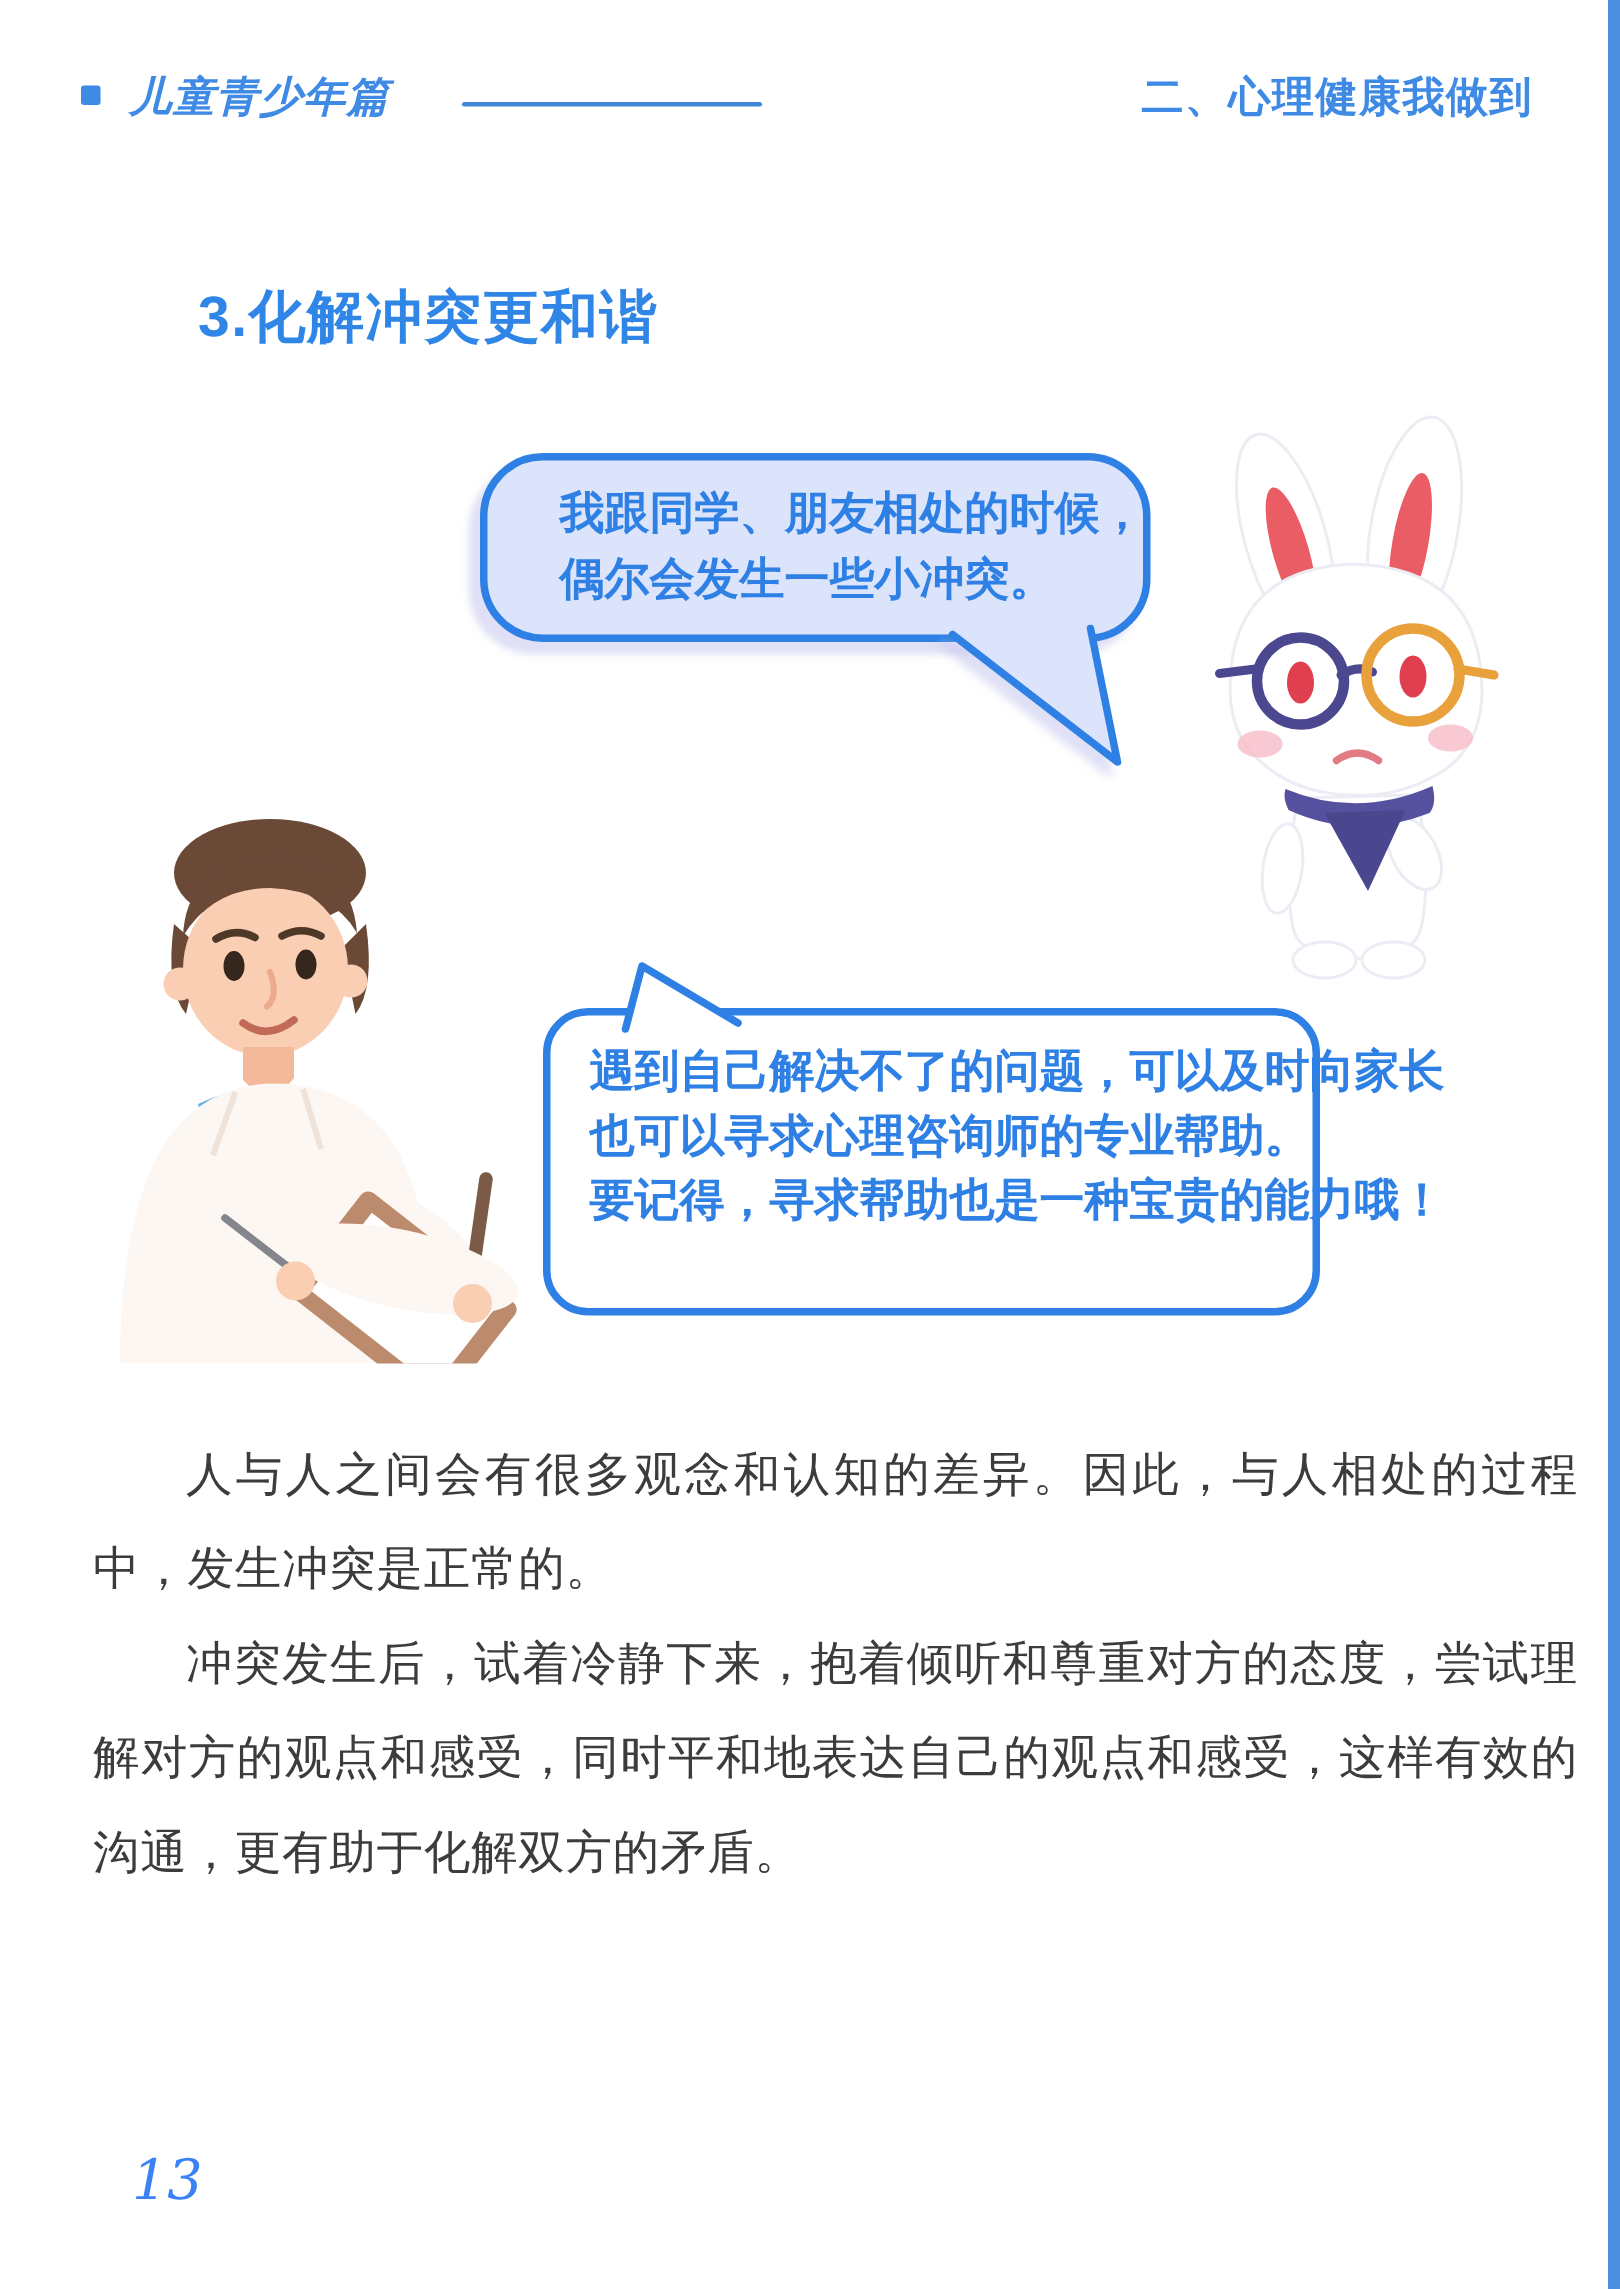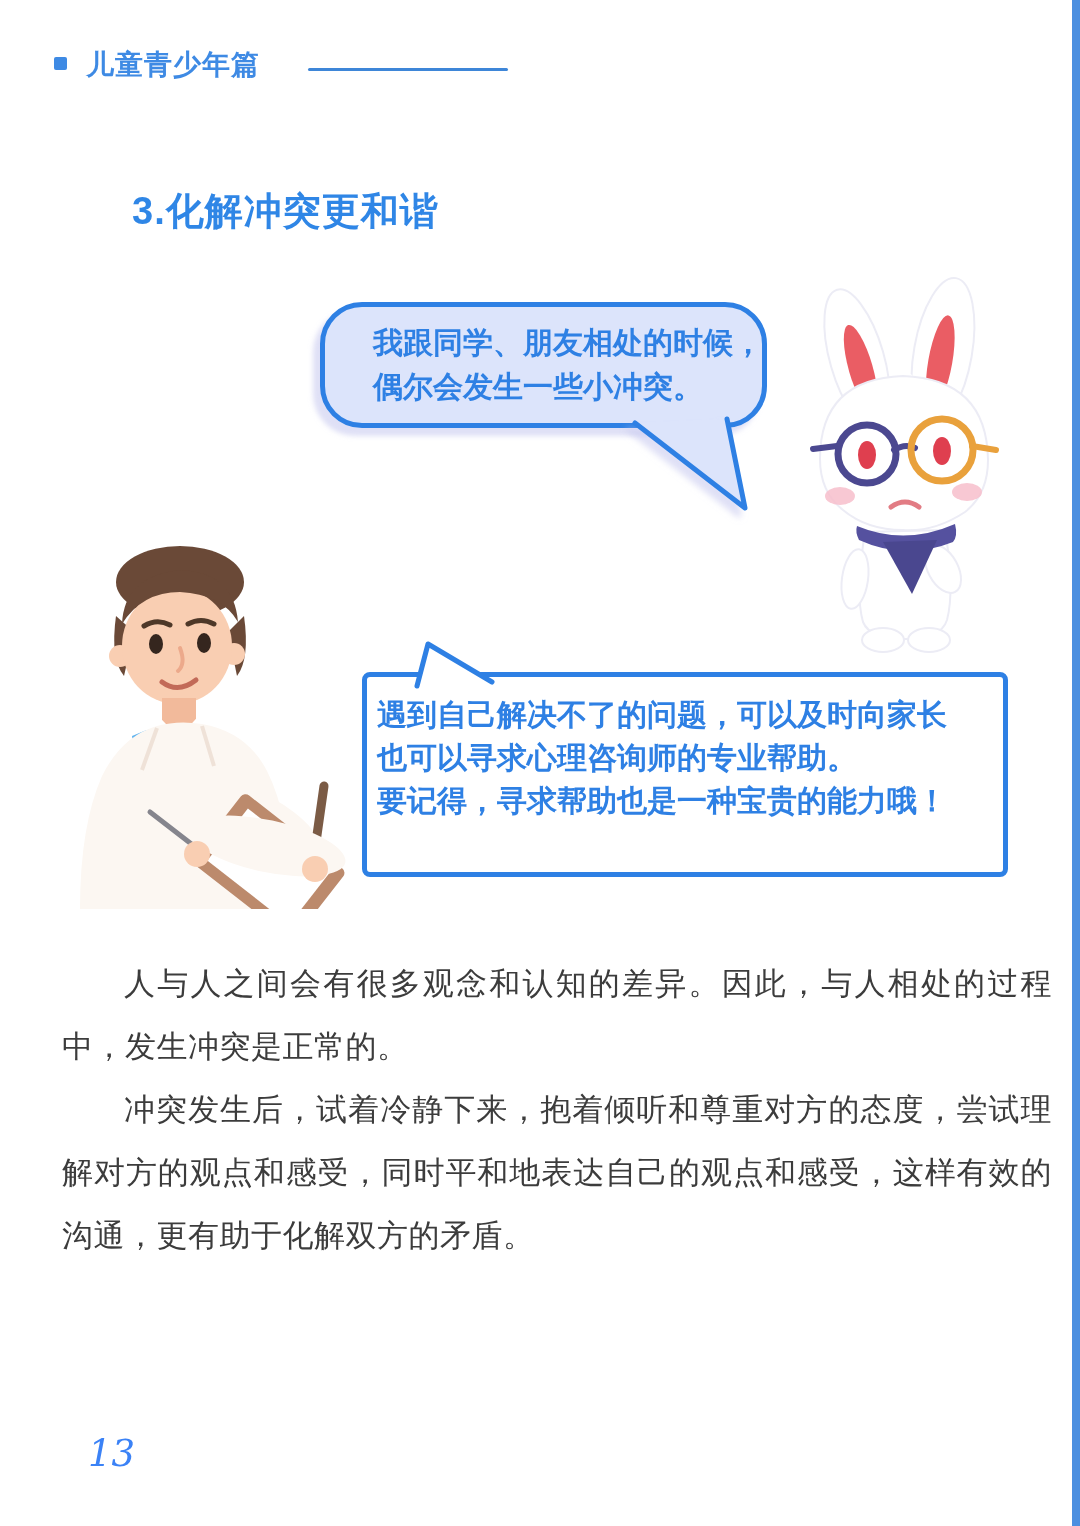--- a/index.html
+++ b/index.html
@@ -6,42 +6,42 @@
   body { font-family:"Liberation Sans","DejaVu Sans",sans-serif; }
   .page {
     position:relative; width:1080px; height:1526px;
     background:#ffffff; overflow:hidden;
   }
   
   .edge-bar { position:absolute; right:0; top:0; width:8px; height:100%; background:#4c8fe0; }
 
   
   .hdr-bullet { position:absolute; left:54px; top:57px; width:13px; height:13px; border-radius:2px; background:#3e8ae4; }
-  .hdr-left { position:absolute; left:86px; top:46px; font-size:28px; font-weight:700; color:#3e8ae4; letter-spacing:1px; }
+  .hdr-left { position:absolute; left:86px; top:46px; font-size:28px; font-weight:700; color:#3e8ae4; letter-spacing:1px;font-style:italic; }
   .hdr-line { position:absolute; left:308px; top:68px; width:200px; height:3px; background:#3e86d8; border-radius:2px; }
   .hdr-right { position:absolute; right:58px; top:46px; font-size:28px; font-weight:700; color:#3e8ae4; letter-spacing:1px; }
 
   
   .sec-title { position:absolute; left:120px; top:186px; font-size:38px; font-weight:800; color:#2f86e6; letter-spacing:1px;margin-left:12px; }
 
   
   .bubble1 {
     position:absolute; left:320px; top:302px; width:447px; height:126px;
     box-sizing:border-box; background:#dce4fb; border:5px solid #2e80e4; border-radius:42px;
     box-shadow:-7px 8px 5px rgba(196,198,238,.55);
     padding:14px 0 0 48px;
   }
   .bubble1 .bline { font-size:30px; font-weight:700; color:#2e80e4; line-height:44px; white-space:nowrap; }
   .tail1 { position:absolute; left:615px; top:415px; width:150px; height:105px; filter:drop-shadow(-6px 7px 3px rgba(196,198,238,.55)); }
 
   
   .bubble2 {
-    position:absolute; left:362px; top:672px; width:646px; height:205px;
-    box-sizing:border-box; background:#ffffff; border:5px solid #2e80e4; border-radius:8px;
-    padding:16px 0 0 10px;
+    position:absolute; left:362px; top:672px; width:518px; height:205px;
+    box-sizing:border-box; background:#ffffff; border:5px solid #2e80e4; border-radius:30px;
+    padding:16px 0 0 26px;
   }
   .bubble2 .bline { font-size:30px; font-weight:700; color:#2e80e4; line-height:43px; white-space:nowrap; }
   .tail2 { position:absolute; left:405px; top:636px; width:110px; height:60px; }
 
   
   .rabbit { position:absolute; left:795px; top:263px; width:220px; height:392px; }
   .doctor { position:absolute; left:62px; top:524px; width:295px; height:385px; }
 
   
   .body-text { position:absolute; left:62px; top:954px; width:990px;font-family:Liberation Mono, monospace; }
@@ -56,20 +56,21 @@
 </head>
 <body>
 
 <div class="page">
 
   <div class="edge-bar"></div>
 
   <div class="hdr-bullet"></div>
   <div class="hdr-left">儿童青少年篇</div>
   <div class="hdr-line"></div>
+  <div class="hdr-right">二、心理健康我做到</div>
 
   <div class="sec-title">3.化解冲突更和谐</div>
 
   <div class="bubble1">
     <div class="bline">我跟同学、朋友相处的时候，</div>
     <div class="bline">偶尔会发生一些小冲突。</div>
   </div>
   <svg class="tail1" viewBox="0 0 150 105">
     <path d="M112,4 L130,93 L20,8" fill="#dce4fb" stroke="#2e80e4" stroke-width="5" stroke-linejoin="round" stroke-linecap="round"></path>
   </svg>

